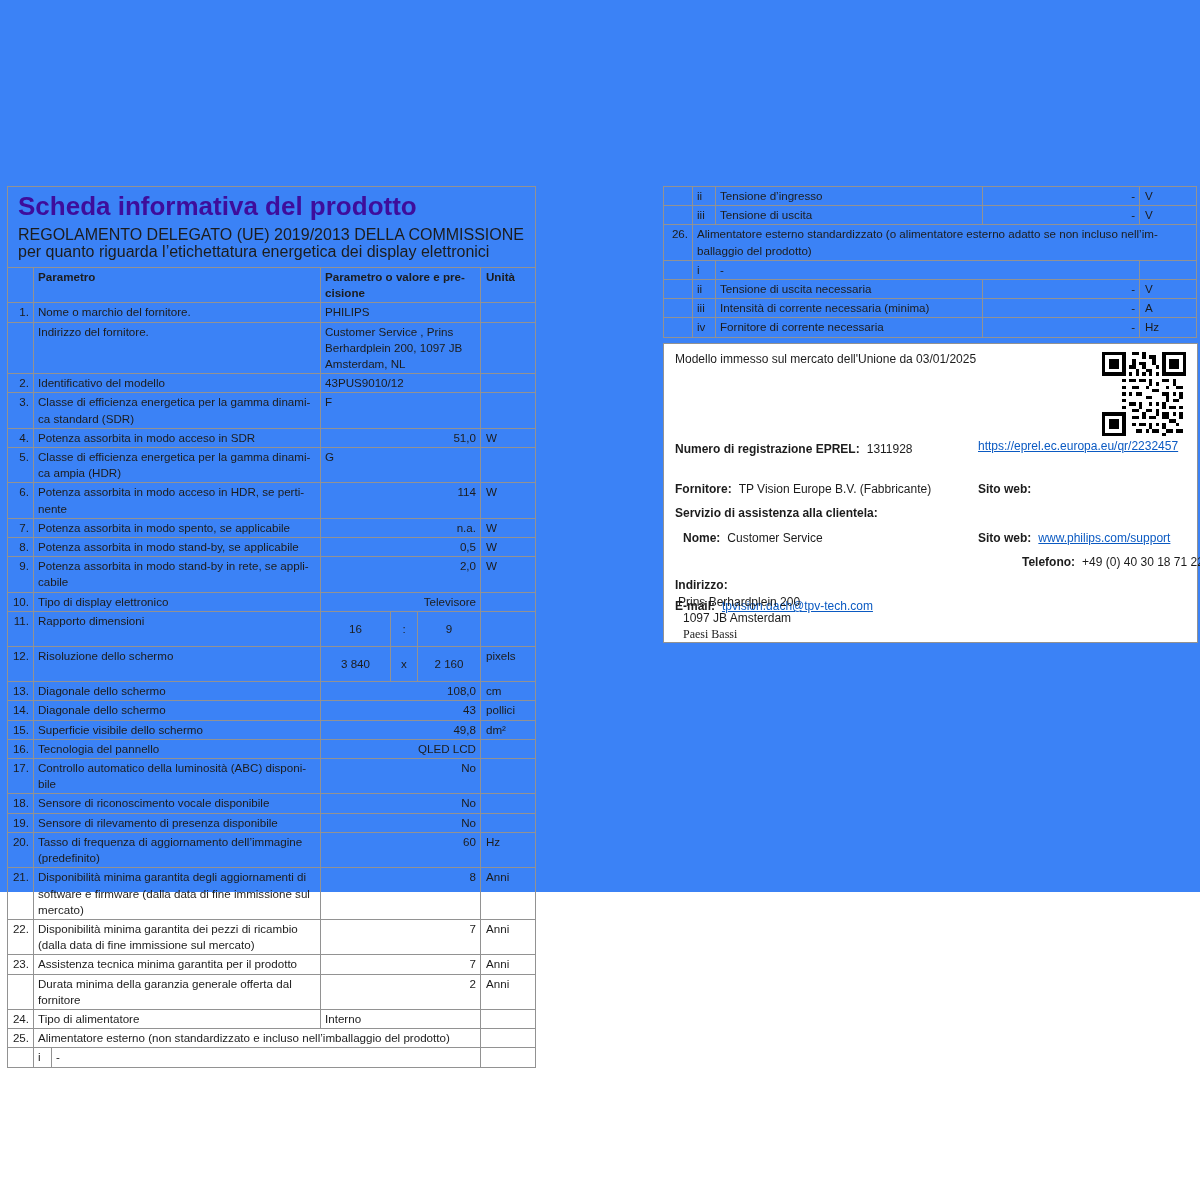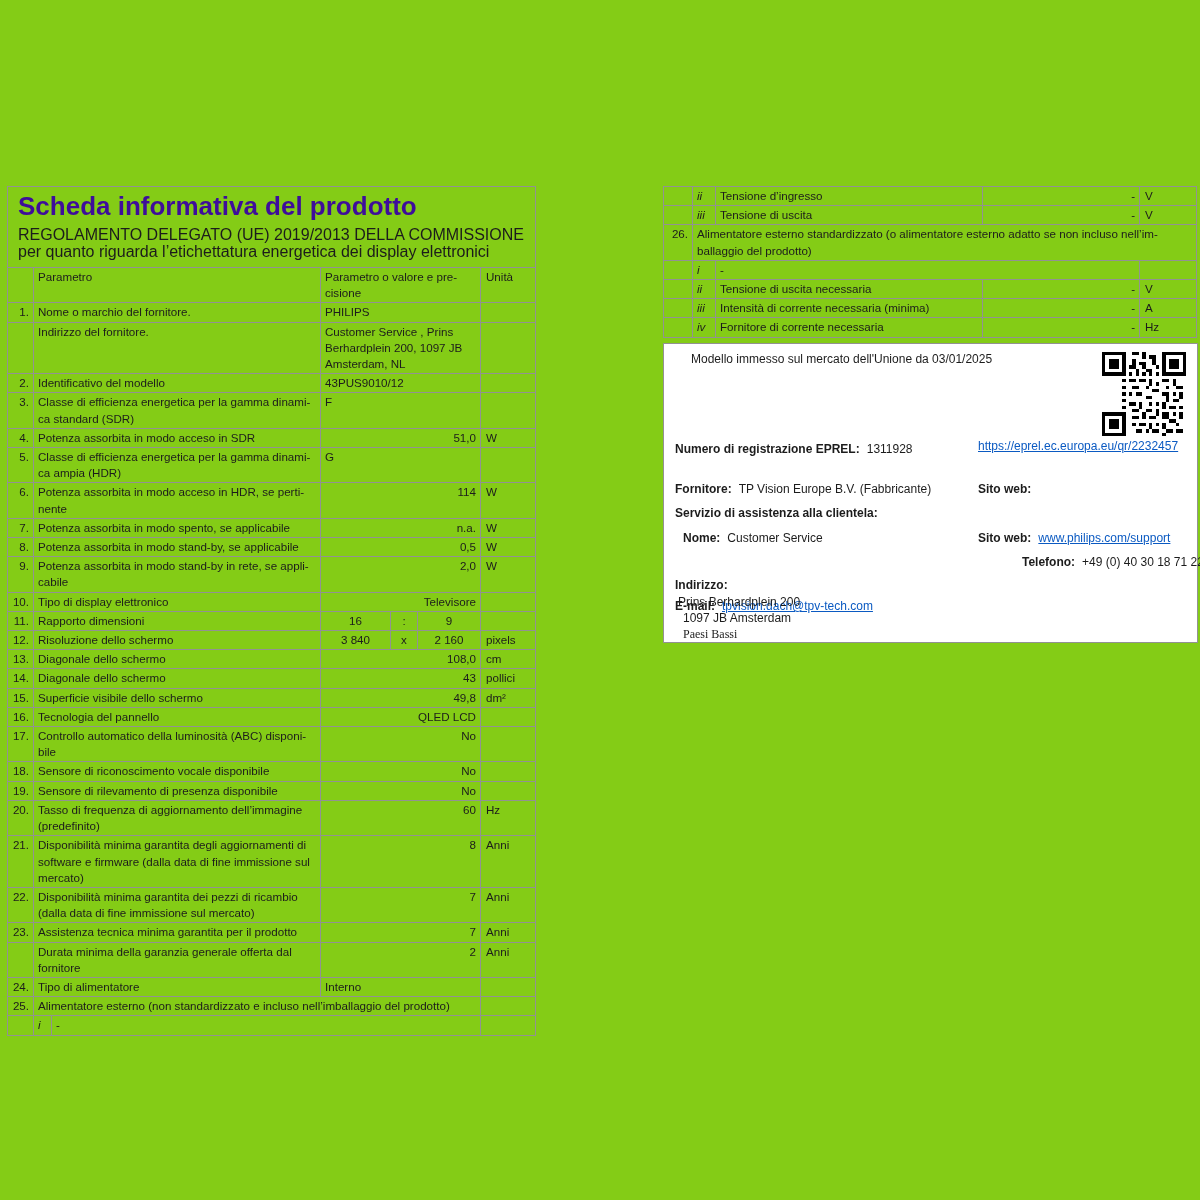--- a/index.html
+++ b/index.html
@@ -1,33 +1,33 @@
 <!DOCTYPE html>
 <html><head>
 <meta charset="utf-8">
 <style>
   html,body{margin:0;padding:0;background:#fff;}
   body{width:1200px;height:1200px;font-family:"Liberation Sans",sans-serif;color:#1c1c1c;position:relative;overflow:hidden;}
-  .page{position:relative;width:1200px;height:1200px;background:#84cc16;}
+  .page{position:relative;width:1200px;height:892px;background:#3b82f6;}
 
   table{border-collapse:collapse;table-layout:fixed;}
   td{border:1px solid #929292;font-size:11.6px;line-height:16.2px;padding:1px 4px;vertical-align:top;word-wrap:break-word;}
 
   .ltab{position:absolute;left:7px;top:186px;width:528px;}
   .rtab{position:absolute;left:663px;top:186px;width:533px;}
 
   .titlecell{padding:3px 10px 7px 10px;}
   .title{color:#3e0d9b;font-size:26px;font-weight:bold;line-height:33px;letter-spacing:0px;}
   .subtitle{font-size:16px;line-height:17px;margin-top:3px;color:#1c1c1c;}
 
-  .hdr td{font-weight:normal;}
+  .hdr td{font-weight:bold;}
   .n{text-align:right;padding-right:4px;}
   .vr{text-align:right;}
-  .vc{text-align:center;padding:1px 1px;}
-  .si{font-style:italic;}
+  .vc{text-align:center;padding:9px 1px;}
+  .si{}
   .u{padding-left:5px;}
 
   .infobox{position:absolute;left:663px;top:343px;width:533px;height:298px;border:1px solid #929292;font-size:12px;line-height:16px;background:#fff;}
   .ib{position:absolute;white-space:nowrap;}
   .bl{font-weight:bold;}
   .val{margin-left:7px;font-weight:normal;}
   .link{color:#0b5ac2;text-decoration:underline;cursor:pointer;}
   .eprel-link{white-space:normal;word-break:break-all;width:215px;}
   .qr{position:absolute;left:438px;top:8px;width:84px;height:84px;}
 </style>
@@ -285,21 +285,21 @@
           <td class="n"></td>
           <td class="si">iv</td>
           <td>Fornitore di corrente necessaria</td>
           <td class="vr">-</td>
           <td class="u">Hz</td>
         </tr>
   </tbody>
     </table>
 
   <div class="infobox">
-    <div class="ib" style="left:11px;top:7px;margin-left:16px;">Modello immesso sul mercato dell'Unione da 03/01/2025</div>
+    <div class="ib" style="left:11px;top:7px;">Modello immesso sul mercato dell'Unione da 03/01/2025</div>
 
     <svg class="qr" viewBox="0 0 25 25" shape-rendering="crispEdges">
       <rect width="25" height="25" fill="#fff"></rect>
       <g fill="#000">
         <rect x="0" y="0" width="7" height="7"></rect>
           <rect x="18" y="0" width="7" height="7"></rect>
           <rect x="0" y="18" width="7" height="7"></rect>
       </g>
       <g fill="#fff">
         <rect x="1" y="1" width="5" height="5"></rect>

